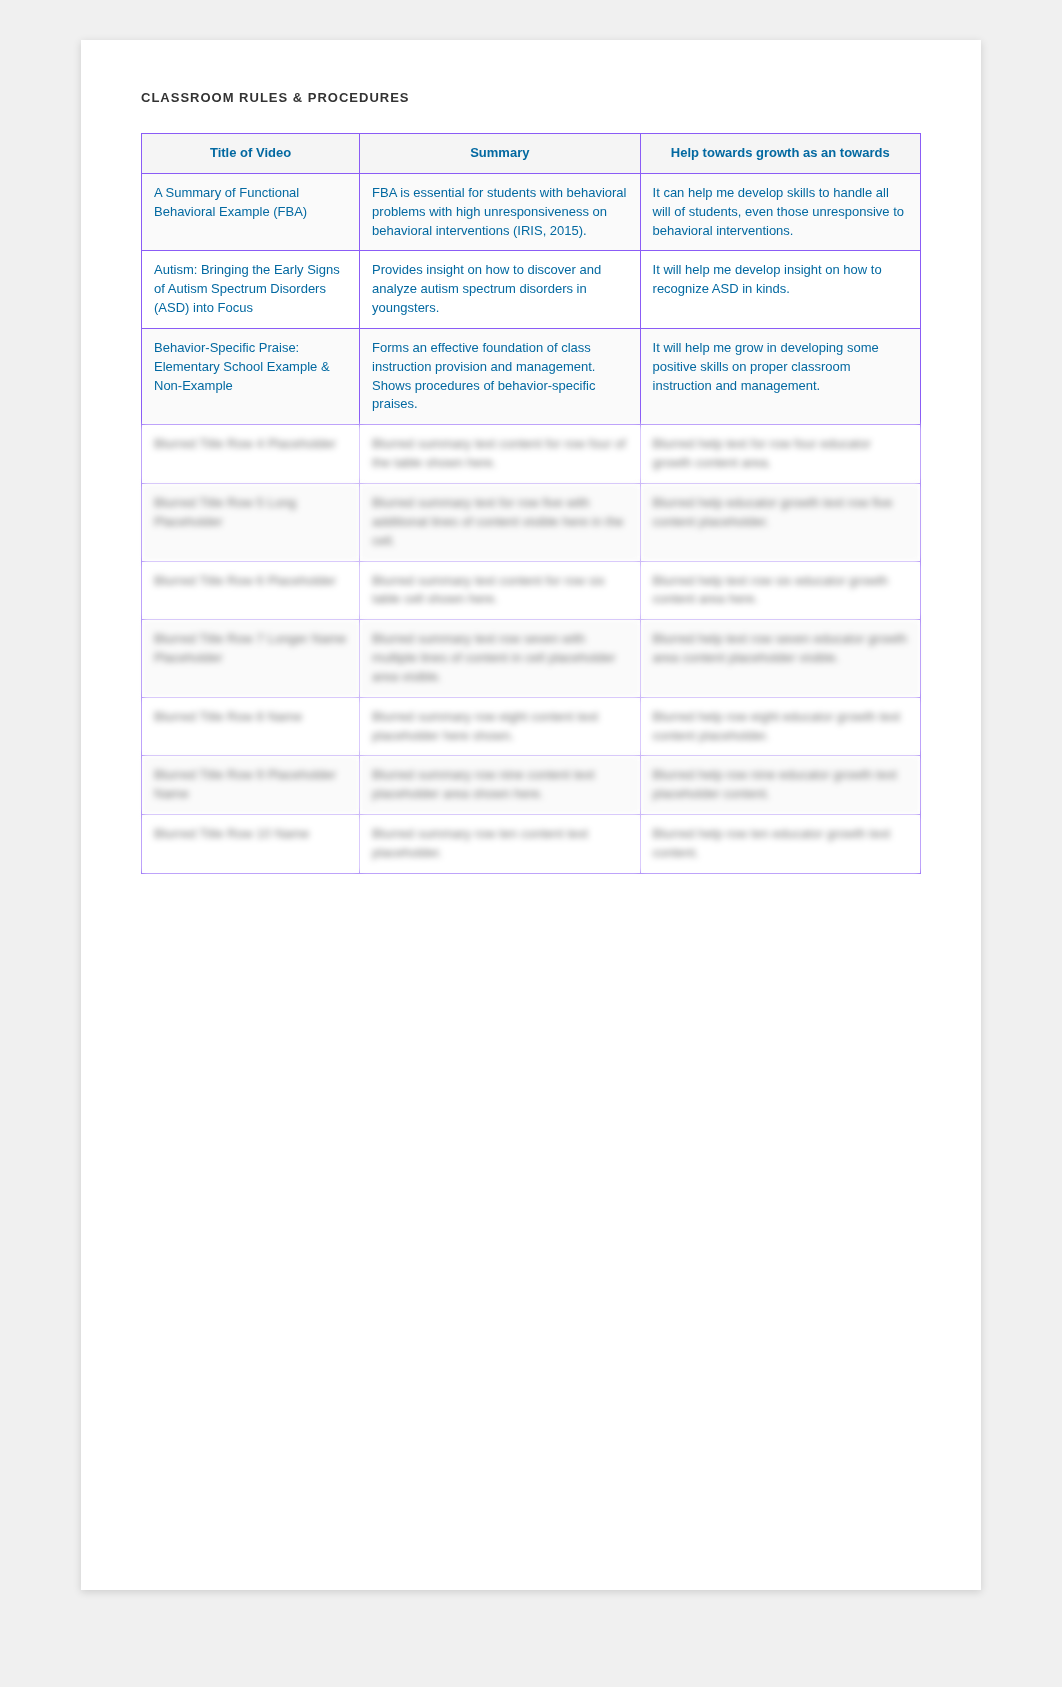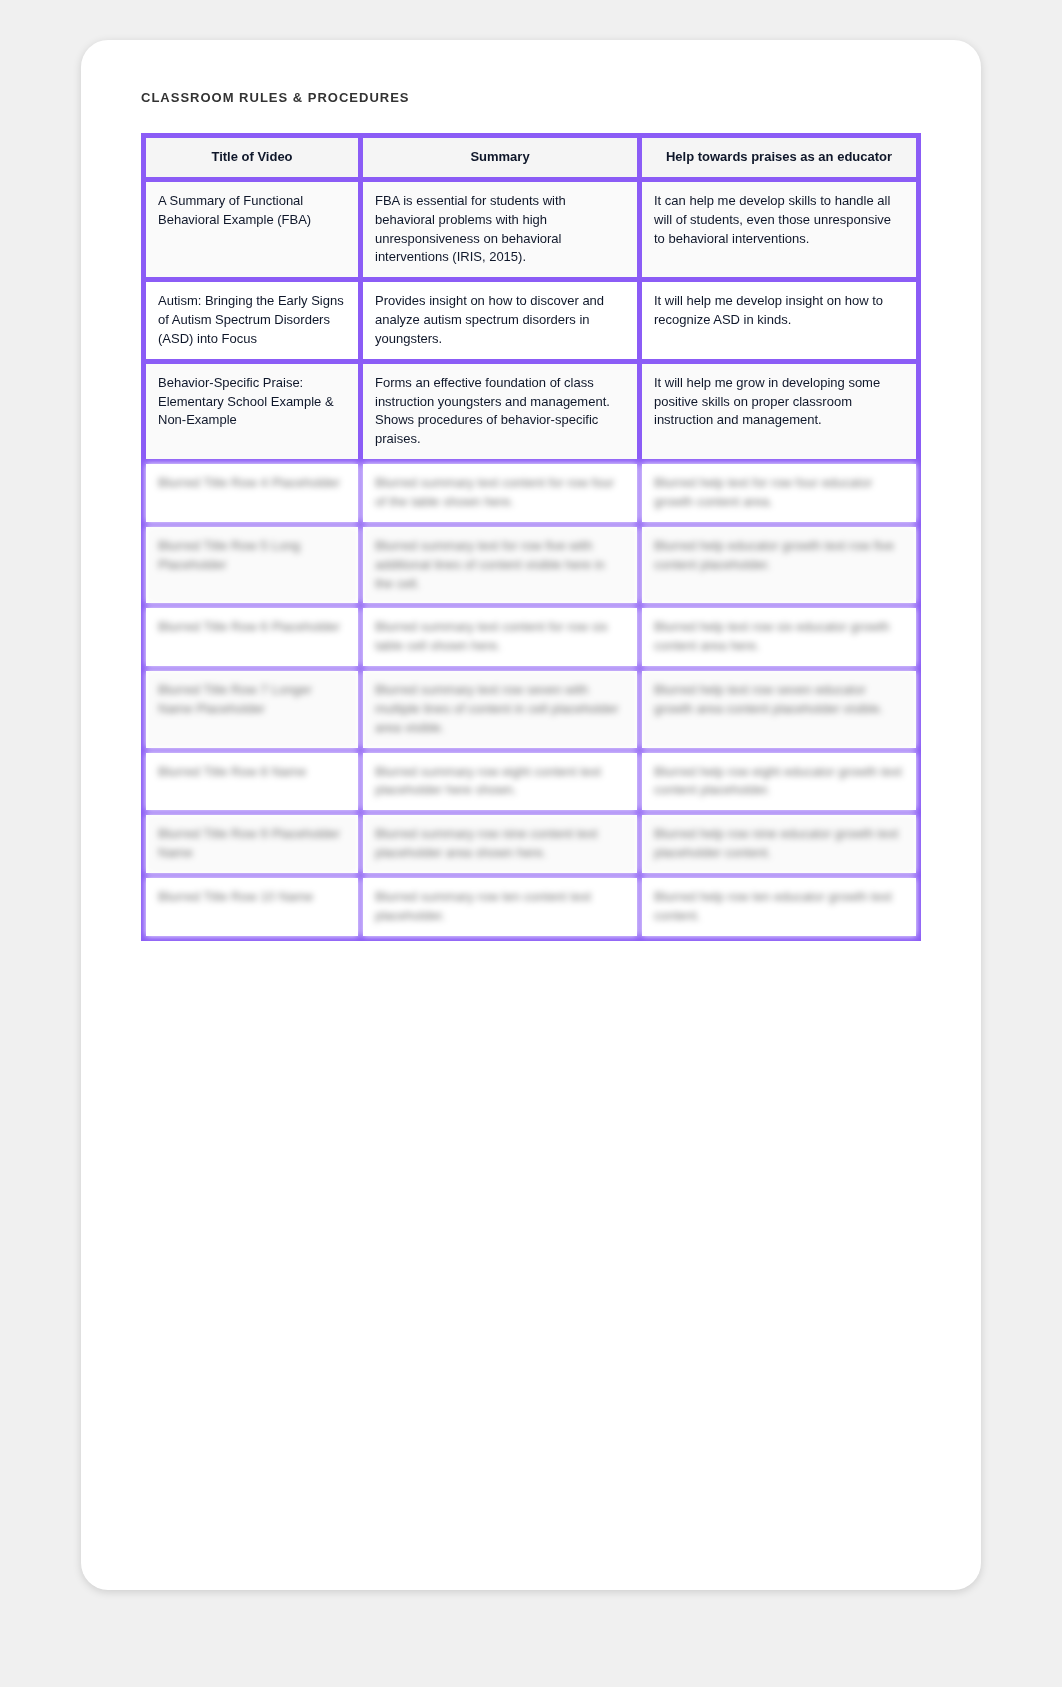--- a/index.html
+++ b/index.html
@@ -11,41 +11,40 @@
       align-items: flex-start;
       min-height: 1687px;
       padding: 40px 20px;
     }
     .page {
       background: #ffffff;
       width: 900px;
       min-height: 1550px;
       padding: 50px 60px;
       box-shadow: 0 2px 8px rgba(0,0,0,0.15);
-      border-radius: 27px;
     }
     .page-title {
       font-size: 13px;
       font-weight: bold;
       letter-spacing: 1px;
       margin-bottom: 28px;
       color: #333;
       text-transform: uppercase;
     }
     table {
       width: 100%;
       border-collapse: collapse;
       border: 1px solid #bbb;
     }
     th, td {
-      border: 5px solid #8b5cf6;
+      border: 1px solid #8b5cf6;
       padding: 10px 12px;
       vertical-align: top;
       font-size: 13px;
-      color: #0f172a;
+      color: #0369a1;
       line-height: 1.45;
     }
     thead th {
       background: #f5f5f5;
       font-weight: bold;
       font-size: 13px;
     }
     .blurred {
       filter: blur(3px);
       color: #777;
@@ -62,37 +61,37 @@
 <body>
 
 <div class="page">
   <div class="page-title">CLASSROOM RULES &amp; PROCEDURES</div>
 
   <table>
     <thead>
       <tr>
         <th style="width:28%;">Title of Video</th>
         <th style="width:36%;text-align:center;">Summary</th>
-        <th style="width:36%;">Help towards praises as an educator</th>
+        <th style="width:36%;">Help towards growth as an towards</th>
       </tr>
     </thead>
     <tbody id="table-body">
     <tr>
           <td>A Summary of Functional Behavioral Example (FBA)</td>
           <td>FBA is essential for students with behavioral problems with high unresponsiveness on behavioral interventions (IRIS, 2015).</td>
           <td>It can help me develop skills to handle all will of students, even those unresponsive to behavioral interventions.</td>
         </tr>
         <tr>
           <td>Autism: Bringing the Early Signs of Autism Spectrum Disorders (ASD) into Focus</td>
           <td>Provides insight on how to discover and analyze autism spectrum disorders in youngsters.</td>
           <td>It will help me develop insight on how to recognize ASD in kinds.</td>
         </tr>
         <tr>
           <td>Behavior-Specific Praise: Elementary School Example &amp; Non-Example</td>
-          <td>Forms an effective foundation of class instruction youngsters and management. Shows procedures of behavior-specific praises.</td>
+          <td>Forms an effective foundation of class instruction provision and management. Shows procedures of behavior-specific praises.</td>
           <td>It will help me grow in developing some positive skills on proper classroom instruction and management.</td>
         </tr>
         <tr>
           <td class="blurred">Blurred Title Row 4 Placeholder</td>
           <td class="blurred">Blurred summary text content for row four of the table shown here.</td>
           <td class="blurred">Blurred help text for row four educator growth content area.</td>
         </tr>
         <tr>
           <td class="blurred">Blurred Title Row 5 Long Placeholder</td>
           <td class="blurred">Blurred summary text for row five with additional lines of content visible here in the cell.</td>

